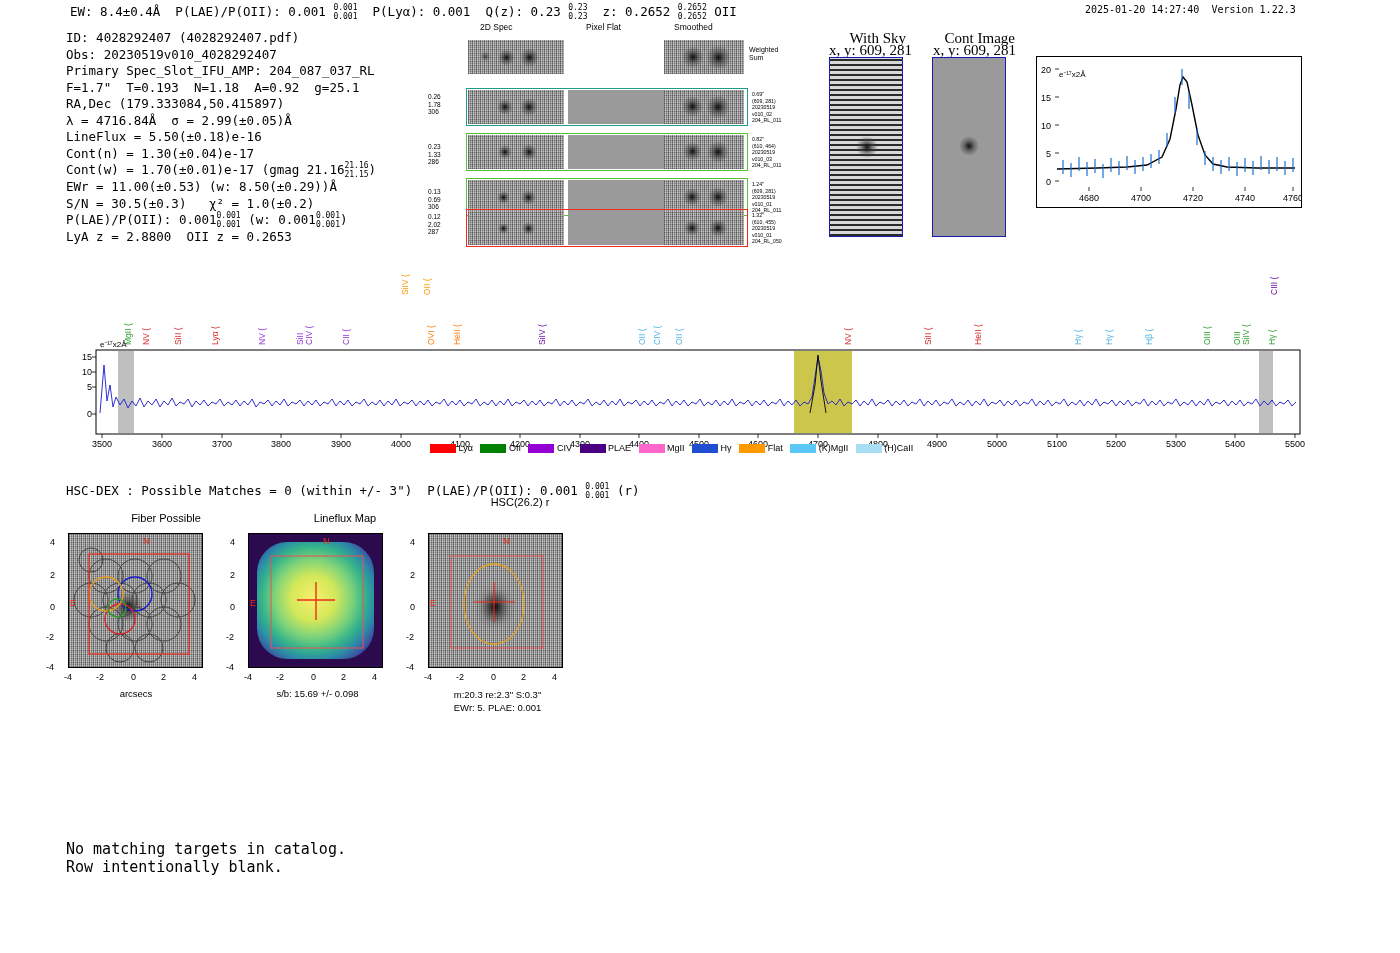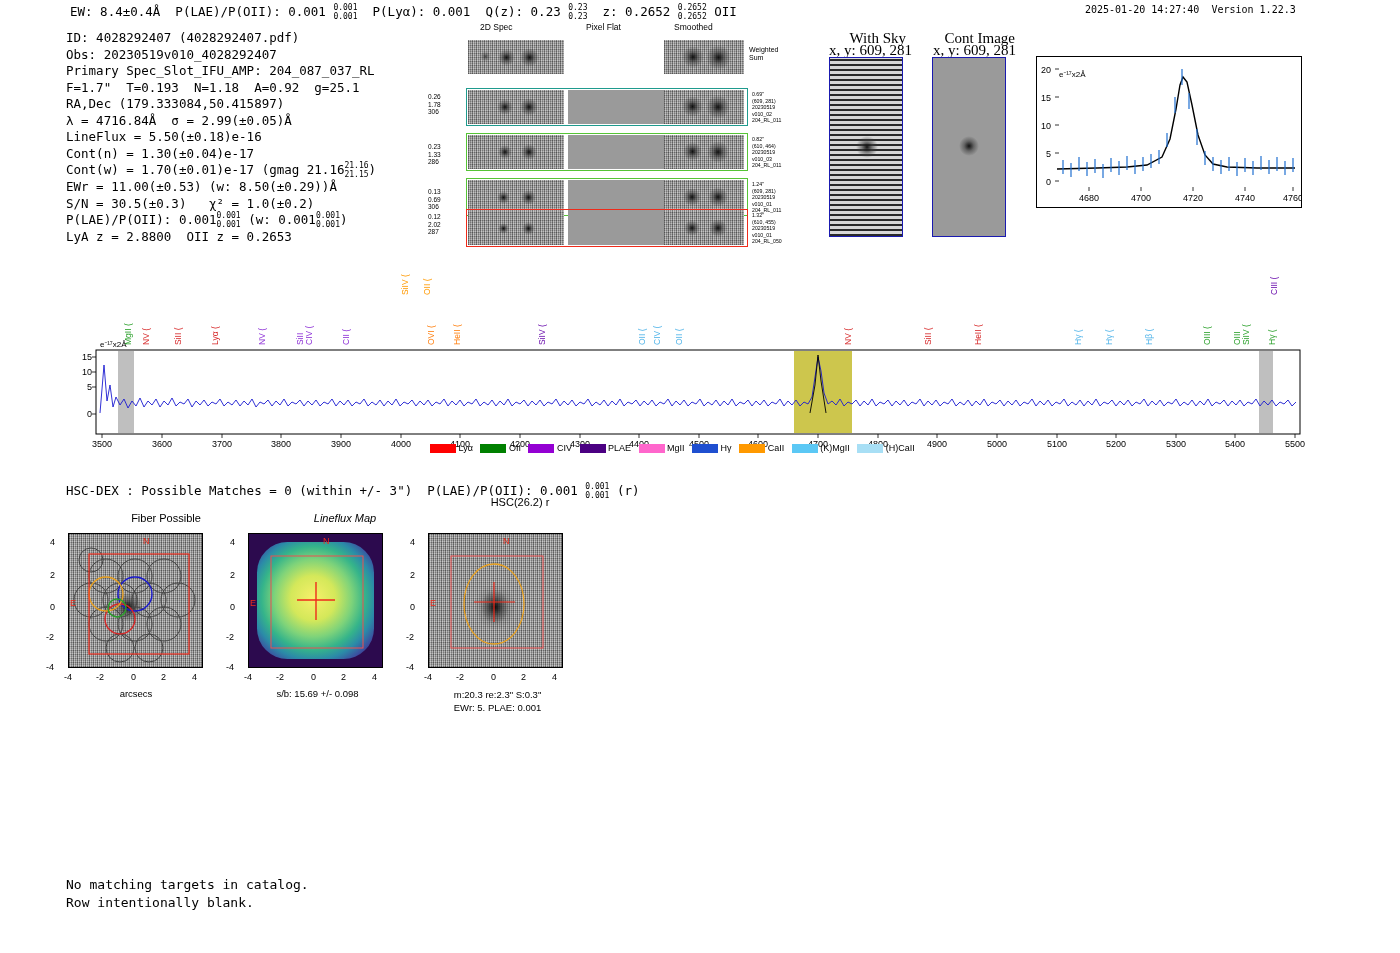--- a/index.html
+++ b/index.html
@@ -42,21 +42,21 @@
 
   
   #hscdex{left:66px;top:483px;font-size:12.5px;white-space:pre;}
 
   
   .pantitle{position:absolute;font-size:11px;font-family:"Liberation Sans",sans-serif;text-align:center;}
   .panbox{position:absolute;border:1px solid #000;box-sizing:border-box;overflow:hidden;}
   .tick{position:absolute;font-size:9px;font-family:"Liberation Sans",sans-serif;}
   .capt{position:absolute;font-size:9.5px;font-family:"Liberation Sans",sans-serif;text-align:center;white-space:pre;}
 
-  #bottom-note{left:66px;top:876px;font-size:13px;line-height:18px;white-space:pre;}
+  #bottom-note{left:66px;top:840px;font-size:15px;line-height:18px;white-space:pre;}
 </style>
 </head>
 <body>
 
 <div class="abs mono" id="top-line">EW: 8.4±0.4Å  P(LAE)/P(OII): 0.001 <span class="fracbox">0.001<br>0.001</span>  P(Lyα): 0.001  Q(z): 0.23 <span class="fracbox">0.23<br>0.23</span>  z: 0.2652 <span class="fracbox">0.2652<br>0.2652</span> OII</div>
 
 <div class="abs mono" id="top-date"><span>2025-01-20 14:27:40</span>  <span>Version 1.22.3</span></div>
 
 <div class="abs mono" id="info-block"><span>ID: 4028292407 (4028292407.pdf)</span>
 <span>Obs: 20230519v010_4028292407</span>
@@ -359,21 +359,21 @@
   <span>OII</span>&nbsp;&nbsp;
   <span class="legend-sw" style="background:#9400d3;"></span>
   <span>CIV</span>&nbsp;&nbsp;
   <span class="legend-sw" style="background:#4b0082;"></span>
   <span>PLAE</span>&nbsp;&nbsp;
   <span class="legend-sw" style="background:#ff66cc;"></span>
   <span>MgII</span>&nbsp;&nbsp;
   <span class="legend-sw" style="background:#1f4fd0;"></span>
   <span>Hγ</span>&nbsp;&nbsp;
   <span class="legend-sw" style="background:#ff9900;"></span>
-  <span>CaII</span>&nbsp;&nbsp;
+  <span>Flat</span>&nbsp;&nbsp;
   <span class="legend-sw" style="background:#5bc8f5;"></span>
   <span>(K)MgII</span>&nbsp;&nbsp;
   <span class="legend-sw" style="background:#a8dff5;"></span>
   <span>(H)CaII</span>
 </div>
 
 <div class="abs mono" id="hscdex"><span>HSC-DEX : Possible Matches = 0 (within +/- 3")  P(LAE)/P(OII): 0.001</span> <span class="fracbox">0.001<br>0.001</span> <span>(r)</span></div>
 
 <div class="pantitle" style="left:66px;top:512px;width:200px;">Fiber Possible</div>
 <div class="panbox noise" style="left:68px;top:533px;width:135px;height:135px;">
@@ -408,21 +408,21 @@
 <div class="tick" style="left:50px;top:602px;">0</div>
 <div class="tick" style="left:46px;top:632px;">-2</div>
 <div class="tick" style="left:46px;top:662px;">-4</div>
 <div class="tick" style="left:64px;top:672px;">-4</div>
 <div class="tick" style="left:96px;top:672px;">-2</div>
 <div class="tick" style="left:131px;top:672px;">0</div>
 <div class="tick" style="left:161px;top:672px;">2</div>
 <div class="tick" style="left:192px;top:672px;">4</div>
 <div class="capt" style="left:66px;top:688px;width:140px;">arcsecs</div>
 
-<div class="pantitle" style="left:245px;top:512px;width:200px;font-style:italic;">Lineflux Map</div>
+<div class="pantitle" style="left:245px;top:512px;width:200px;">Lineflux Map</div>
 <div class="panbox" style="left:248px;top:533px;width:135px;height:135px;background:#2c0a4e;">
   <div style="position:absolute;left:8px;top:8px;width:117px;height:117px;border-radius:26%;
      background:radial-gradient(ellipse at 48% 48%, #f7f06a 0%, #d4e85a 26%, #7ed37a 45%, #35b48a 60%, #2b8aa8 72%, #3b4fa0 83%, #35206e 94%, #2c0a4e 100%);"></div>
   <svg width="133" height="133" viewBox="0 0 133 133" style="position:absolute;left:0;top:0;">
     <rect x="22" y="22" width="92" height="92" fill="none" stroke="#ee5050" stroke-width="1"></rect>
     <line x1="48" y1="66" x2="86" y2="66" stroke="#ee2b1b" stroke-width="1.4"></line>
     <line x1="67" y1="48" x2="67" y2="86" stroke="#ee2b1b" stroke-width="1.4"></line>
   </svg>
 </div>
 <div class="tick" style="left:323px;top:536px;color:#ee2b1b;">N</div>

